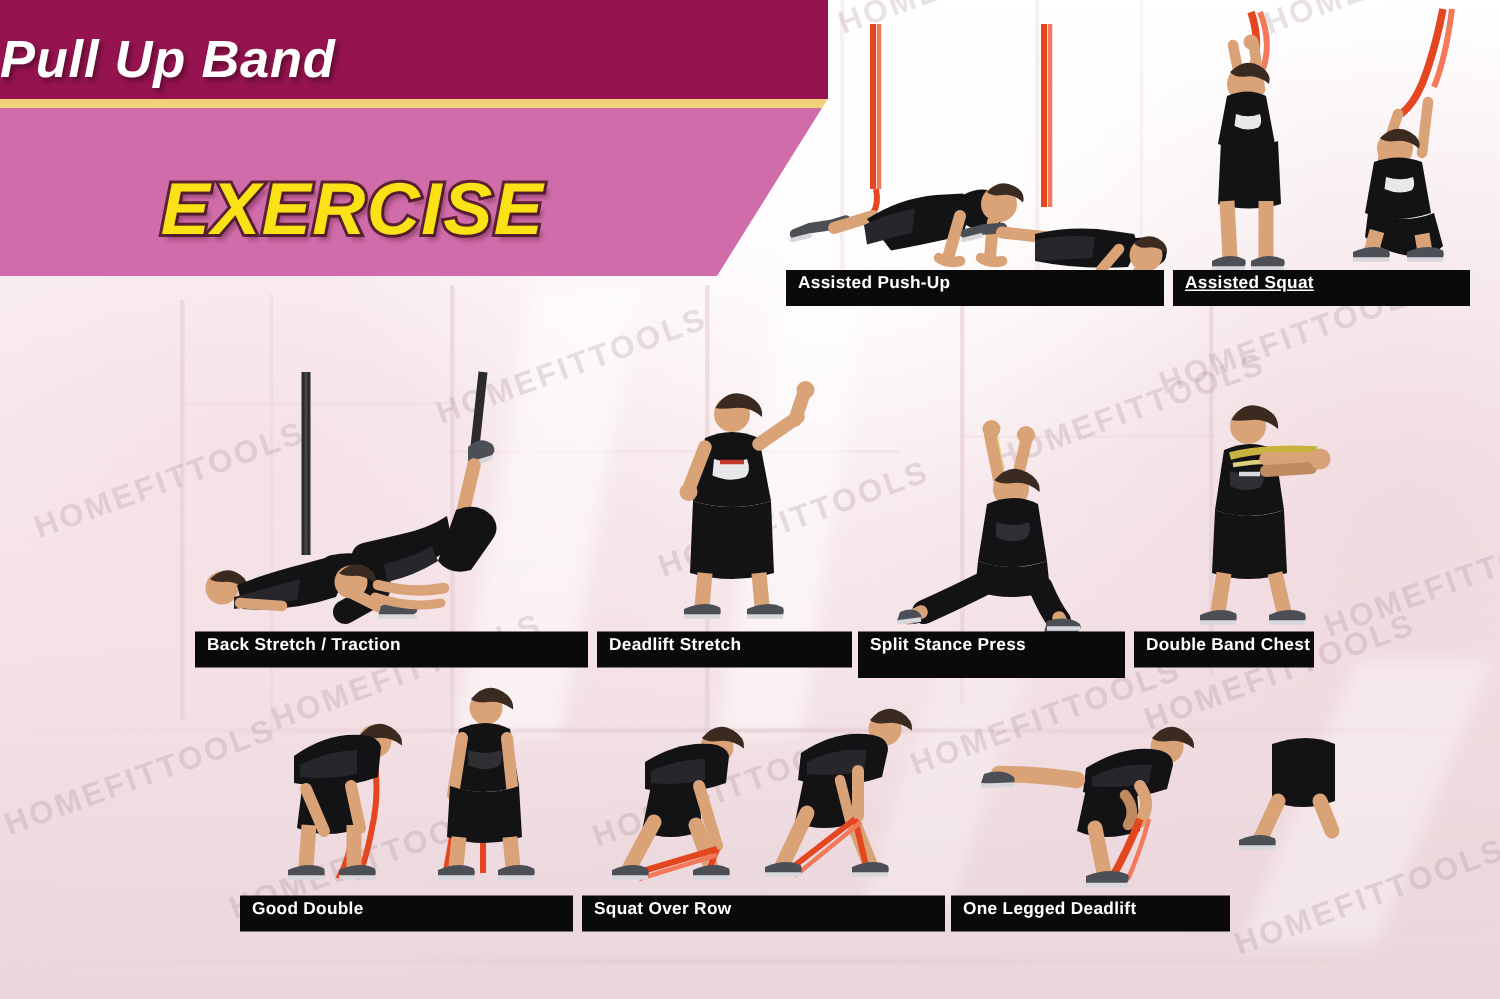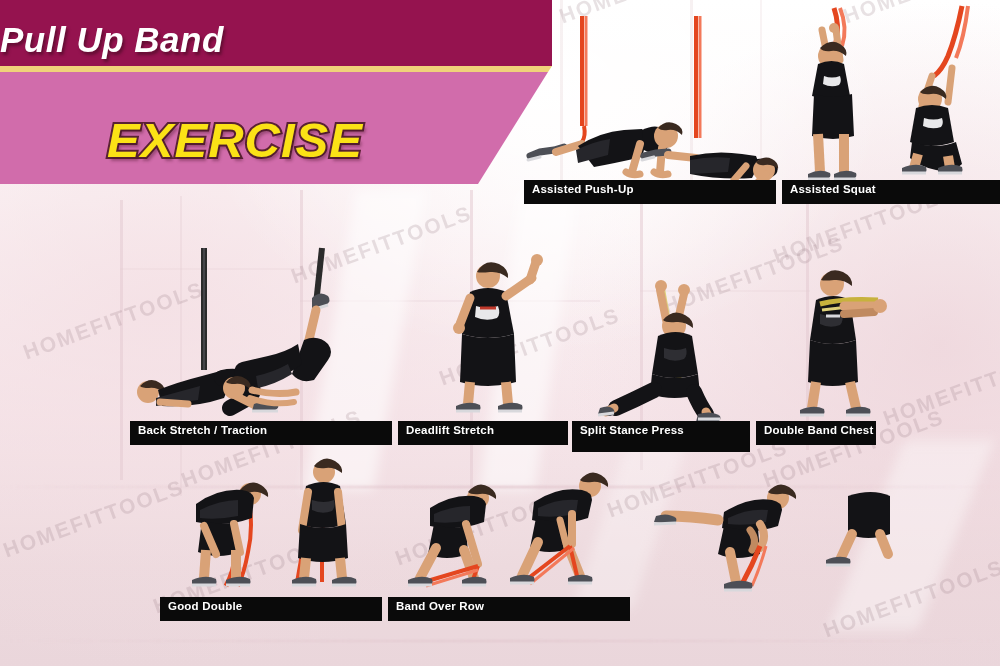--- a/index.html
+++ b/index.html
@@ -207,21 +207,21 @@
         <path d="M122 138 q24 8 44 0 l6 22 q-10 10 -26 6 q-18 -4 -26 -12 z" fill="#131316"></path>
         <path d="M128 150 L124 164" stroke="#d9a277" stroke-width="10" fill="none"></path>
         <path d="M158 152 L160 164" stroke="#d9a277" stroke-width="10" fill="none"></path>
         <path d="M112 164 q14 -6 24 -1 q2 6 -4 7 l-20 0 z" fill="#4d4f56"></path>
         <path d="M148 164 q14 -6 24 -1 q2 6 -4 7 l-20 0 z" fill="#4d4f56"></path>
         <path d="M112 169 l24 0" stroke="#d8d8dc" stroke-width="3" fill="none"></path>
         <path d="M148 169 l24 0" stroke="#d8d8dc" stroke-width="3" fill="none"></path>
       </g>
     </svg>
   </div>
-  <div class="caption" style="left: 782px; top: 180px; width: 218px; height: 17px; background: rgb(10, 10, 10); color: rgb(255, 255, 255);">Assisted Squat</div>
+  <div class="caption" style="left: 782px; top: 180px; width: 198px; height: 17px; background: rgb(10, 10, 10); color: rgb(255, 255, 255); text-decoration: underline;">Assisted Squat</div>
 
   <div class="panel" style="left:126px;top:240px;">
     <svg width="270" height="178" viewBox="0 0 270 178">
       <g>
         <path d="M78 8 L78 130" stroke="#2b2b2b" stroke-width="6" fill="none"></path>
         <path d="M78 8 L78 130" stroke="#454549" stroke-width="2" fill="none"></path>
         <path d="M196 8 L190 64" stroke="#2b2b2b" stroke-width="6" fill="none"></path>
       </g>
 
       <g>
@@ -417,21 +417,21 @@
           <path d="M170 86 L178 120" stroke="#e4461f" stroke-width="4" fill="none"></path>
           <path d="M174 88 L130 124" stroke="#f3795a" stroke-width="3" fill="none"></path>
         </g>
         <path d="M110 118 q14 -6 24 -1 q2 6 -4 7 l-20 0 z" fill="#4d4f56"></path>
         <path d="M168 118 q14 -6 24 -1 q2 6 -4 7 l-20 0 z" fill="#4d4f56"></path>
         <path d="M110 123 l24 0" stroke="#d8d8dc" stroke-width="3" fill="none"></path>
         <path d="M168 123 l24 0" stroke="#d8d8dc" stroke-width="3" fill="none"></path>
       </g>
     </svg>
   </div>
-  <div class="caption" style="left: 388px; top: 597px; width: 242px; height: 17px; background: rgb(10, 10, 10); color: rgb(255, 255, 255);">Band Over Row</div>
+  <div class="caption" style="left: 388px; top: 597px; width: 242px; height: 17px; background: rgb(10, 10, 10); color: rgb(255, 255, 255);">Squat Over Row</div>
 
   <div class="panel" style="left:640px;top:468px;">
     <svg width="250" height="132" viewBox="0 0 250 132">
 
       <g>
         <circle cx="138" cy="30" r="11" fill="#d9a277"></circle>
         <path d="M128 24 q10 -12 21 -5 q8 5 7 12 q-8 -6 -16 -5 q-9 1 -12 -2 z" fill="#3a2a20"></path>
         <path d="M84 44 q26 -16 48 -12 q10 2 10 10 l-4 16 q-30 10 -56 2 z" fill="#131316"></path>
         <path d="M88 50 q20 -10 40 -8 l-2 12 q-20 4 -38 2 z" fill="#26262b"></path>
         <path d="M84 58 q18 6 34 2 l2 26 q-24 8 -42 0 z" fill="#131316"></path>
@@ -451,14 +451,15 @@
 
       <g>
         <path d="M208 28 q24 -8 42 0 l0 38 q-22 8 -42 0 z" fill="#131316"></path>
         <path d="M212 66 L200 92" stroke="#d9a277" stroke-width="10" fill="none" stroke-linecap="round"></path>
         <path d="M186 92 q14 -6 24 -1 q2 6 -4 7 l-20 0 z" fill="#4d4f56"></path>
         <path d="M186 97 l24 0" stroke="#d8d8dc" stroke-width="3" fill="none"></path>
         <path d="M240 66 L248 86" stroke="#d9a277" stroke-width="10" fill="none" stroke-linecap="round"></path>
       </g>
     </svg>
   </div>
+  <div class="caption" style="left: 634px; top: 597px; width: 186px; height: 17px; background: rgb(10, 10, 10); color: rgb(255, 255, 255);">One Legged Deadlift</div>
 
 </div>
 
 </body></html>

